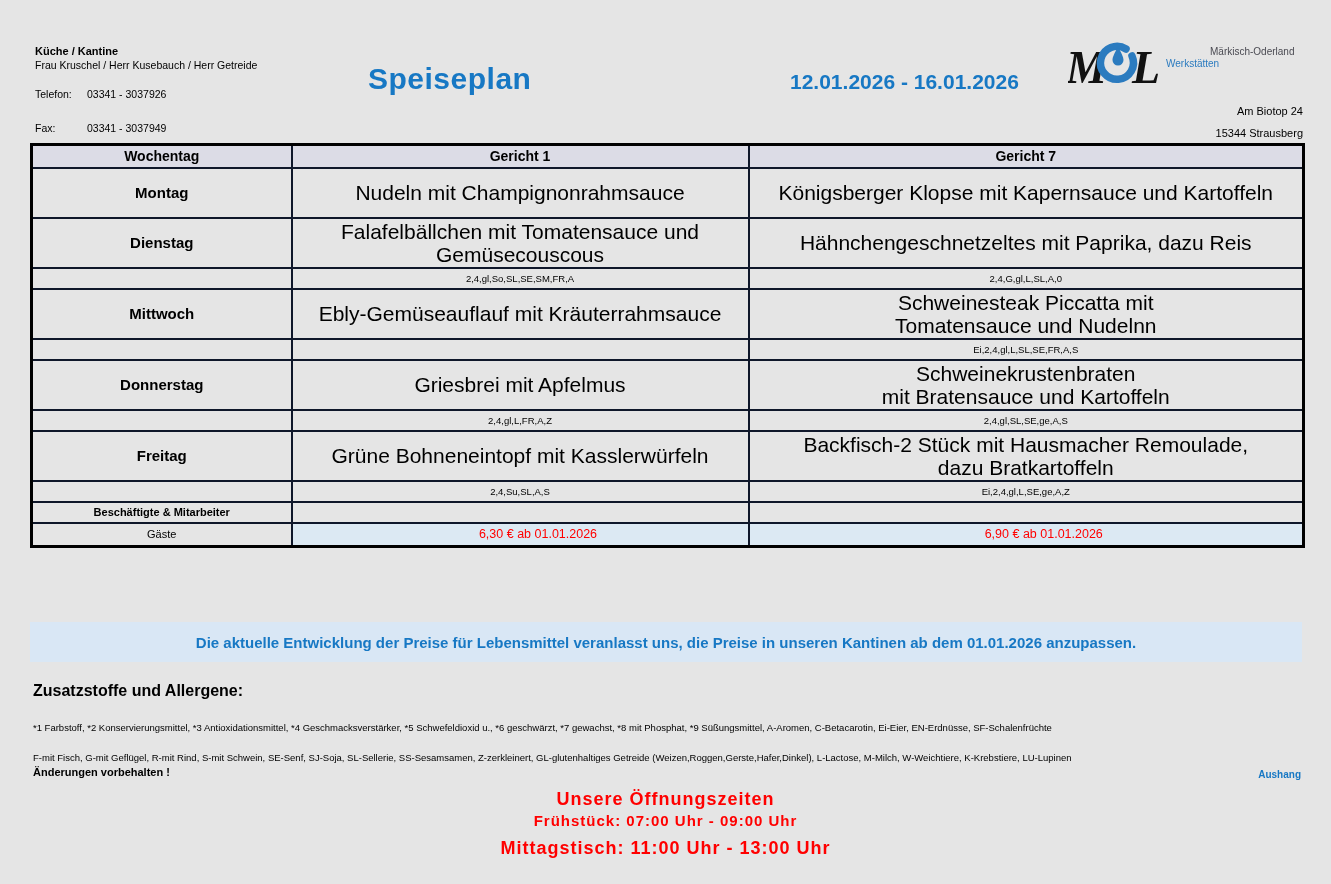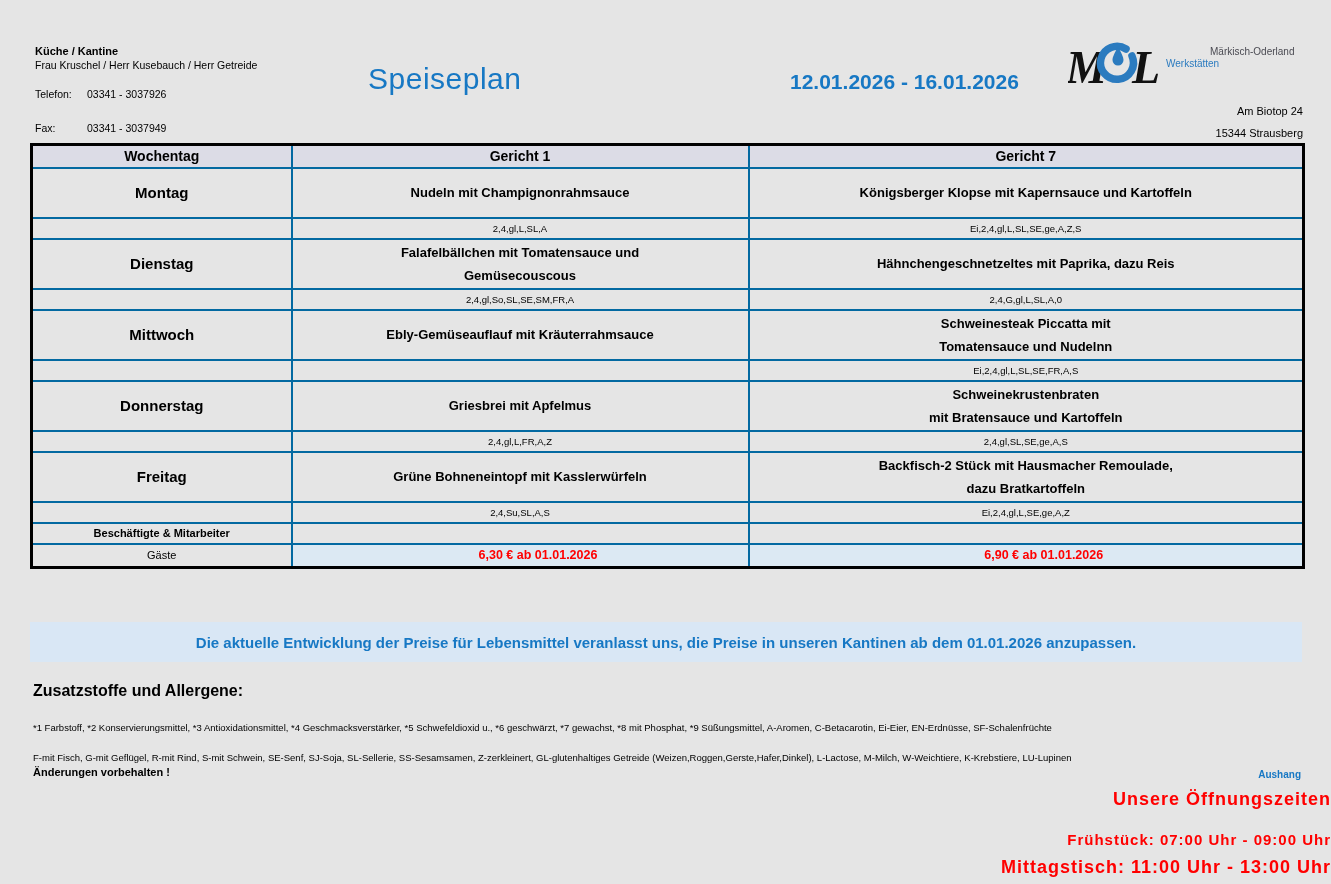--- a/index.html
+++ b/index.html
@@ -16,21 +16,21 @@
   
   .contact { position: absolute; left: 35px; top: 44px; font-size: 10.5px; line-height: 14px; }
   .contact .dept { font-weight: bold; font-size: 11px; }
   .contact .row { margin-top: 0; }
   .contact .tel { margin-top: 15px; }
   .contact .fax { margin-top: 20px; }
   .contact .lbl { display: inline-block; width: 52px; }
 
   .page-title {
     position: absolute; left: 368px; top: 62px;
-    font-size: 30px; font-weight: normal; color: #1778c4; letter-spacing: 0.5px;
+    font-size: 30px; font-weight: bold; color: #1778c4; letter-spacing: 0.5px;
   }
   .date-range {
     position: absolute; left: 790px; top: 70px;
     font-size: 21px; font-weight: bold; color: #1778c4;
   }
 
   .logo-block { position: absolute; right: 28px; top: 40px; width: 235px; }
   .logo-row { display: flex; align-items: flex-start; }
   .logo-mark { flex: 0 0 auto; }
   .logo-org { margin-left: 6px; margin-top: 6px; font-size: 10px; line-height: 12px; }
@@ -38,53 +38,53 @@
   .logo-org .l2 { color: #2b7bbf; }
   .logo-addr { text-align: right; font-size: 11px; margin-top: 6px; line-height: 22px; }
 
   
   table.menu {
     position: absolute; left: 30px; top: 143px;
     border-collapse: collapse; table-layout: fixed;
     width: 1272px;
     border: 3px solid #000;
   }
-  table.menu td, table.menu th { border: 2px solid #0369a1; text-align: center; vertical-align: middle; overflow: hidden; margin-top: 22px; }
+  table.menu td, table.menu th { border: 2px solid #0f172a; text-align: center; vertical-align: middle; overflow: hidden; margin-top: 22px; }
   tr.head-row th { background: #dcdce6; font-size: 14px; font-weight: bold; height: 23px; }
   tr.day-row td { height: 50px; }
   td.day { font-size: 15px; font-weight: bold; }
-  td.dish { font-size: 13px; white-space: pre-line; line-height: 23px; font-weight: bold; }
+  td.dish { font-size: 21px; white-space: pre-line; line-height: 23px; }
   tr.allergen-row td { height: 21px; font-size: 9.5px; }
   tr.staff-row td { height: 21px; }
   td.staff-label { font-size: 11px; font-weight: bold; }
   tr.guest-row td { height: 24px; }
   td.guest-label { font-size: 11px; }
-  td.price { background: #dce9f3; color: #ff0000; font-weight: bold; font-size: 12.5px; padding-left: 36px; }
+  td.price { background: #dce9f3; color: #ff0000; font-weight: normal; font-size: 12.5px; padding-left: 36px; }
 
   
   .notice {
     position: absolute; left: 30px; top: 622px; width: 1272px; height: 40px;
     background: #d9e7f5;
     display: flex; align-items: center; justify-content: center;
     font-size: 15px; font-weight: bold; color: #1778c4;
   }
 
   
   .allergens { position: absolute; left: 33px; top: 682px; width: 1270px; }
   .allergens .heading { font-size: 16px; font-weight: bold; }
   .allergens .line1 { margin-top: 22px; font-size: 9.5px; }
   .allergens .line2 { margin-top: 19px; font-size: 9.5px; }
 
   
   .changes-note { position: absolute; left: 33px; top: 766px; font-size: 11px; font-weight: bold; }
   .aushang { position: absolute; right: 30px; top: 769px; font-size: 10px; font-weight: bold; color: #1778c4; text-decoration: none; }
 
-  .hours { position: absolute; left: 0; top: 789px; width: 100%; text-align: right; color: #ff0000; font-weight: bold; }
+  .hours { position: absolute; left: 0; top: 789px; width: 100%; text-align: center; color: #ff0000; font-weight: bold; }
   .hours .t  { font-size: 18px; letter-spacing: 1px; }
-  .hours .b  { font-size: 15px; margin-top: 21px; letter-spacing: 1px; }
+  .hours .b  { font-size: 15px; margin-top: 2px; letter-spacing: 1px; }
   .hours .l  { font-size: 18px; margin-top: 9px; letter-spacing: 1px; }
 </style>
 </head>
 <body>
 
 <div class="page">
 
   <div class="contact">
     <div class="dept">Küche / Kantine</div>
     <div class="row">Frau Kruschel / Herr Kusebauch / Herr Getreide</div>
@@ -131,25 +131,20 @@
         <th>Wochentag</th>
         <th>Gericht 1</th>
         <th>Gericht 7</th>
       </tr>
 
       <tr class="day-row">
         <td class="day">Montag</td>
         <td class="dish">Nudeln mit Champignonrahmsauce</td>
         <td class="dish">Königsberger Klopse mit Kapernsauce und Kartoffeln</td>
       </tr>
-      <tr class="allergen-row">
-        <td></td>
-        <td>2,4,gl,L,SL,A</td>
-        <td>Ei,2,4,gl,L,SL,SE,ge,A,Z,S</td>
-      </tr>
 
       <tr class="day-row">
         <td class="day">Dienstag</td>
         <td class="dish">Falafelbällchen mit Tomatensauce und
 Gemüsecouscous</td>
         <td class="dish">Hähnchengeschnetzeltes mit Paprika, dazu Reis</td>
       </tr>
       <tr class="allergen-row">
         <td></td>
         <td>2,4,gl,So,SL,SE,SM,FR,A</td>

